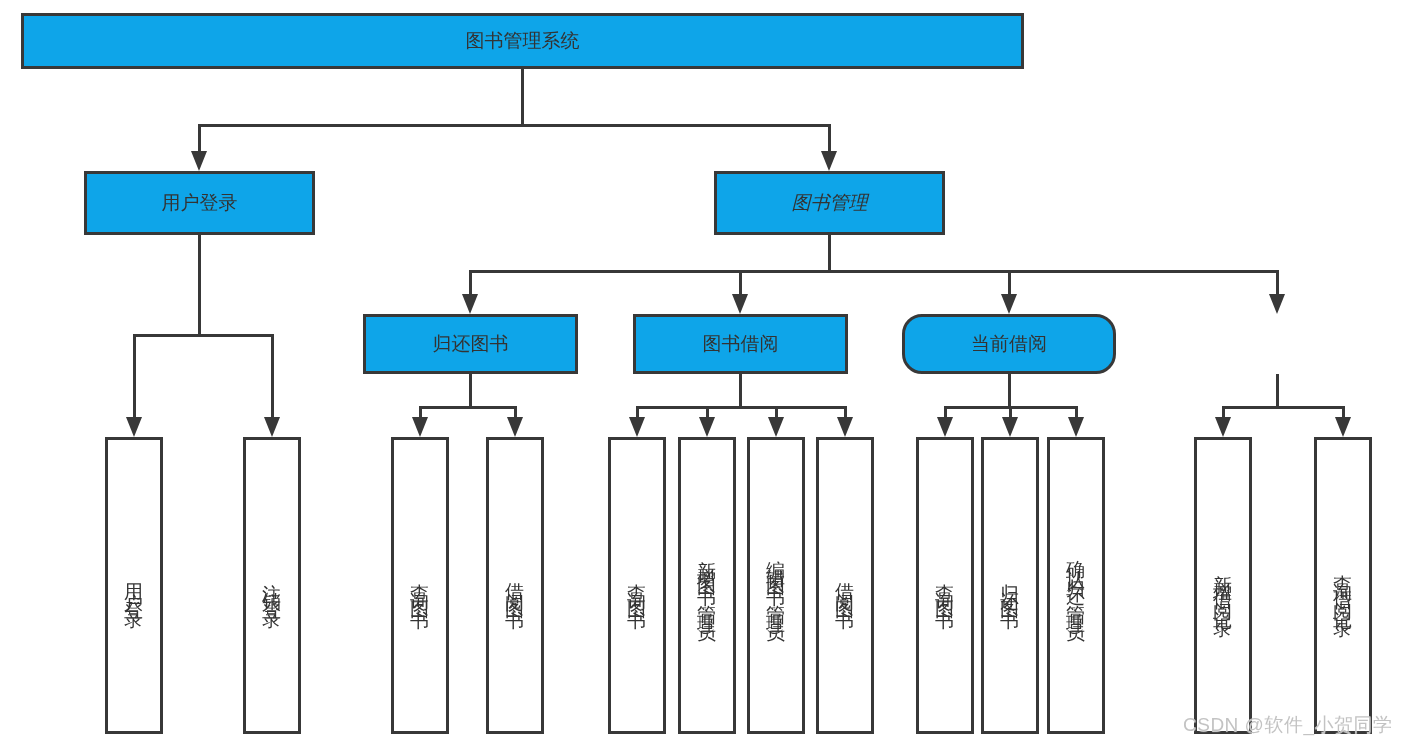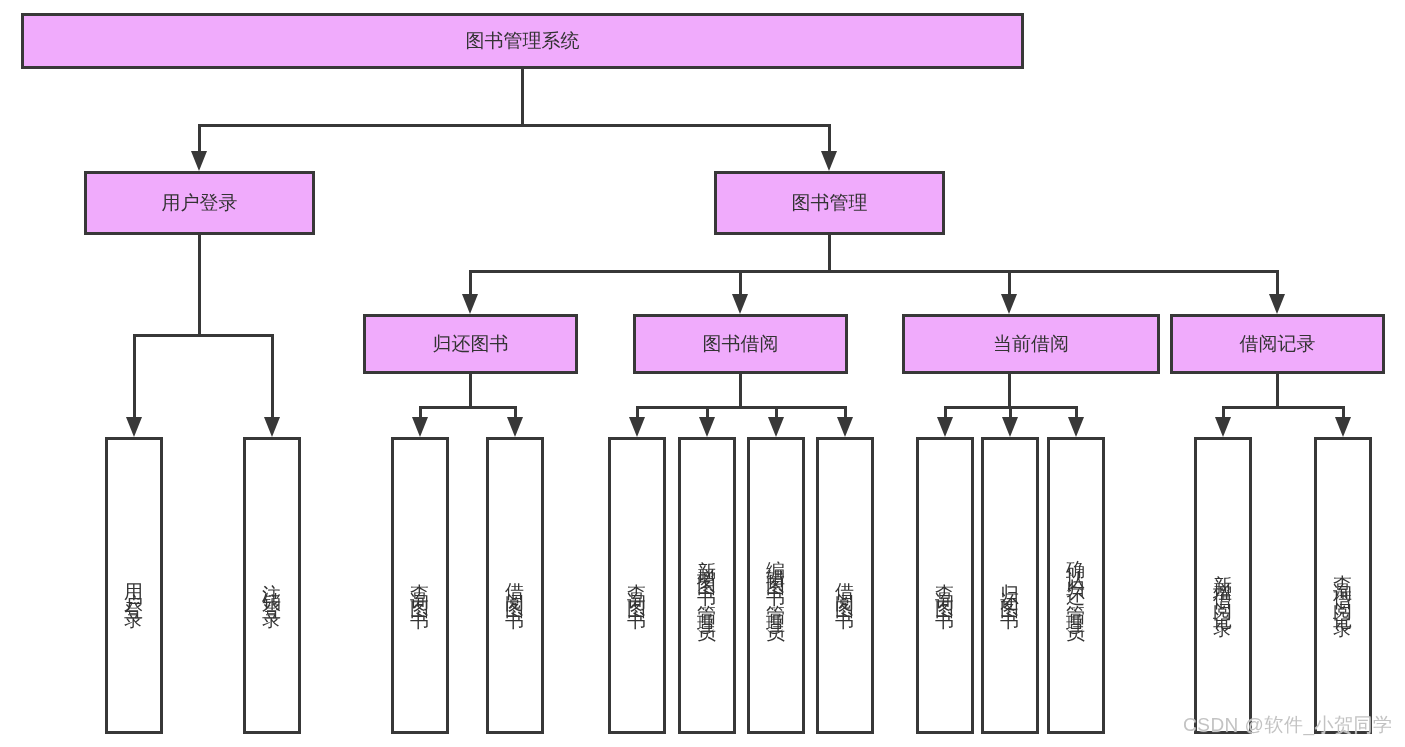--- a/index.html
+++ b/index.html
@@ -5,21 +5,21 @@
   html,body{margin:0;padding:0;background:#fff;}
   .canvas{
     position:relative;width:1405px;height:747px;
     background:var(--background,#ffffff);
     font-family:"Liberation Sans","DejaVu Sans",sans-serif;
     color:var(--text,#333333);
     overflow:hidden;
   }
   .hnode{
     position:absolute;box-sizing:border-box;
-    border:3px solid var(--line,#383838);background:#f0abfc;
+    border:3px solid var(--line,#383838);background:#0ea5e9;
     display:flex;align-items:center;justify-content:center;
     font-size:19px;z-index:2;
   }
   .vnode{
     position:absolute;box-sizing:border-box;top:437px;width:58px;height:297px;
     border:3px solid var(--line,#383838);background:#fff;
     display:flex;align-items:center;justify-content:center;
     font-size:19px;z-index:2;
   }
   .vnode span{
@@ -39,26 +39,25 @@
   }
 </style>
 </head>
 <body>
 
 <div class="canvas">
 
   <div class="hnode" style="left:21px;top:13px;width:1003px;height:56px;">图书管理系统</div>
 
   <div class="hnode" style="left:84px;top:171px;width:231px;height:64px;">用户登录</div>
-  <div class="hnode" style="left:714px;top:171px;width:231px;height:64px;">图书管理</div>
+  <div class="hnode" style="left:714px;top:171px;width:231px;height:64px;font-style:italic;">图书管理</div>
 
   <div class="hnode" style="left:363px;top:314px;width:215px;height:60px;">归还图书</div>
   <div class="hnode" style="left:633px;top:314px;width:215px;height:60px;">图书借阅</div>
-  <div class="hnode" style="left:902px;top:314px;width:258px;height:60px;">当前借阅</div>
-  <div class="hnode" style="left:1170px;top:314px;width:215px;height:60px;">借阅记录</div>
+  <div class="hnode" style="left:902px;top:314px;width:214px;height:60px;border-radius:20px;">当前借阅</div>
 
   <div class="vnode" style="left:105px;">
     <span>用户登录</span>
     </div>
   <div class="vnode" style="left:243px;">
     <span>注销登录</span>
     </div>
 
   <div class="vnode" style="left:391px;">
     <span>查询图书</span>

